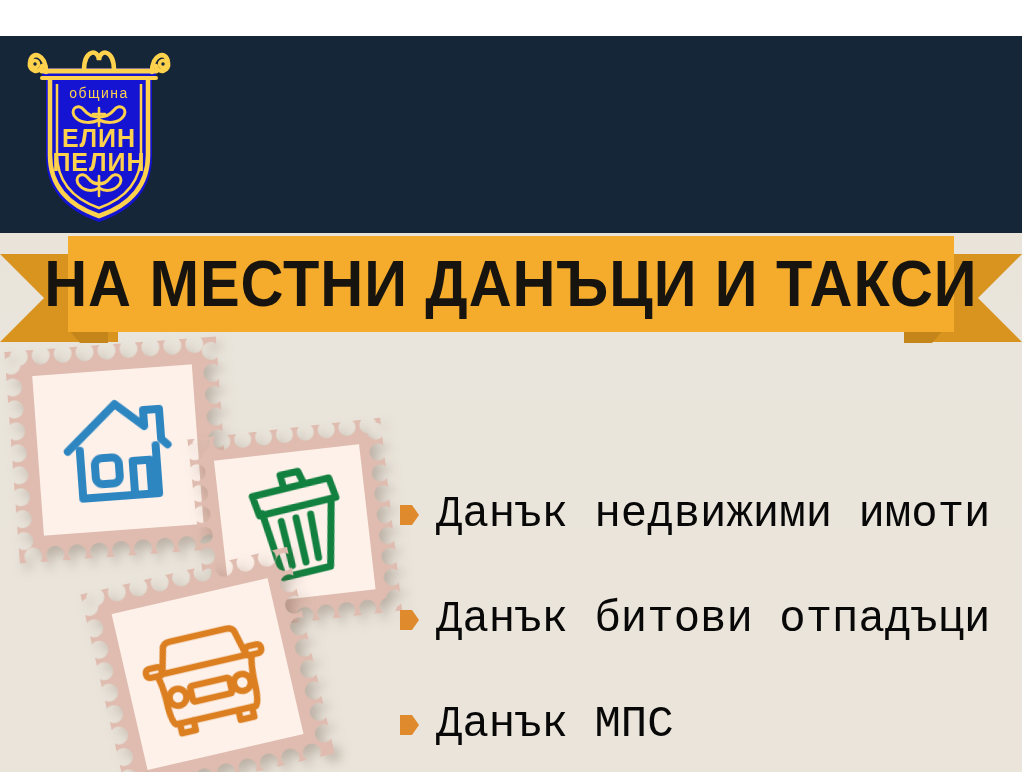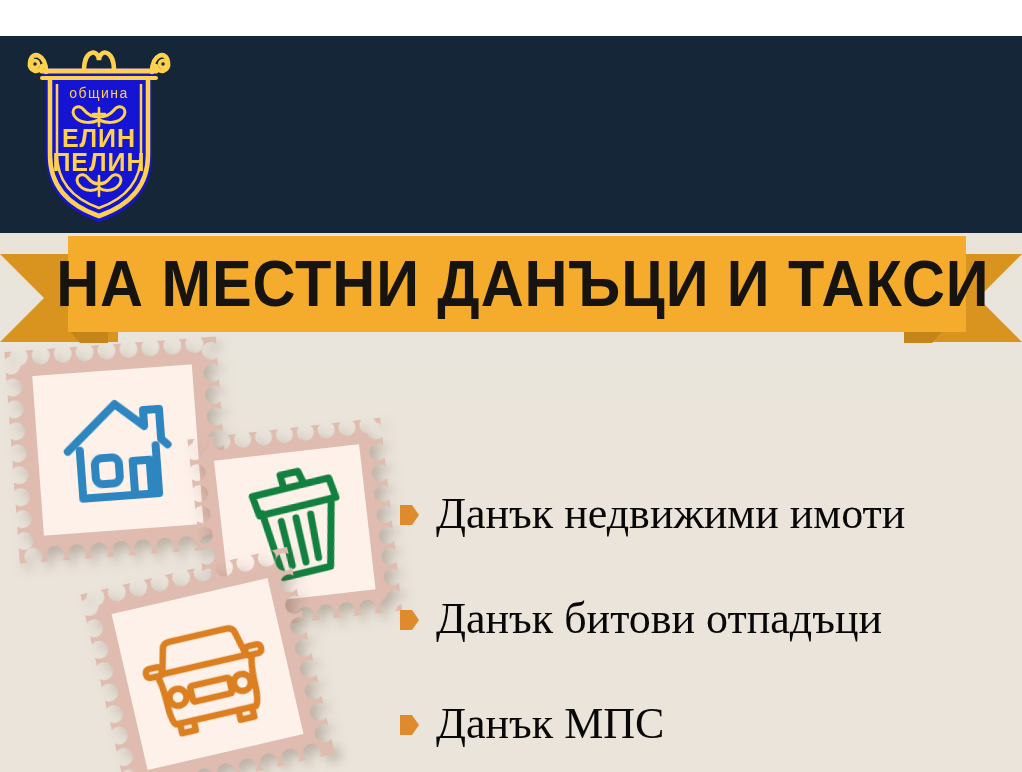--- a/index.html
+++ b/index.html
@@ -91,21 +91,20 @@
   .ribbon-main {
     position: absolute;
     left: 68px;
     top: 4px;
     width: 886px;
     height: 96px;
     background: #f5ac2c;
     display: flex;
     align-items: center;
     justify-content: center;
-    padding-left: 12px;
   }
   .ribbon-text {
     color: #17140f;
     font-family: "Liberation Sans Narrow", "Liberation Sans", sans-serif;
     font-weight: bold;
     font-size: 64px;
     line-height: 64px;
     letter-spacing: 1px;
     white-space: nowrap;
     transform: scaleX(0.93);
@@ -135,21 +134,21 @@
     height: 105px;
   }
   .bullet-marker {
     flex: 0 0 auto;
     width: 19px;
     height: 22px;
     margin-right: 17px;
     margin-top: 2px;
   }
   .bullet-label {
-    font-family: Liberation Serif, serif;
+    font-family: Liberation Mono, monospace;
     font-size: 44px;
     line-height: 48px;
     color: #080808;
     white-space: nowrap;
   }
 </style>
 </head>
 <body>
 
 <div class="poster">

